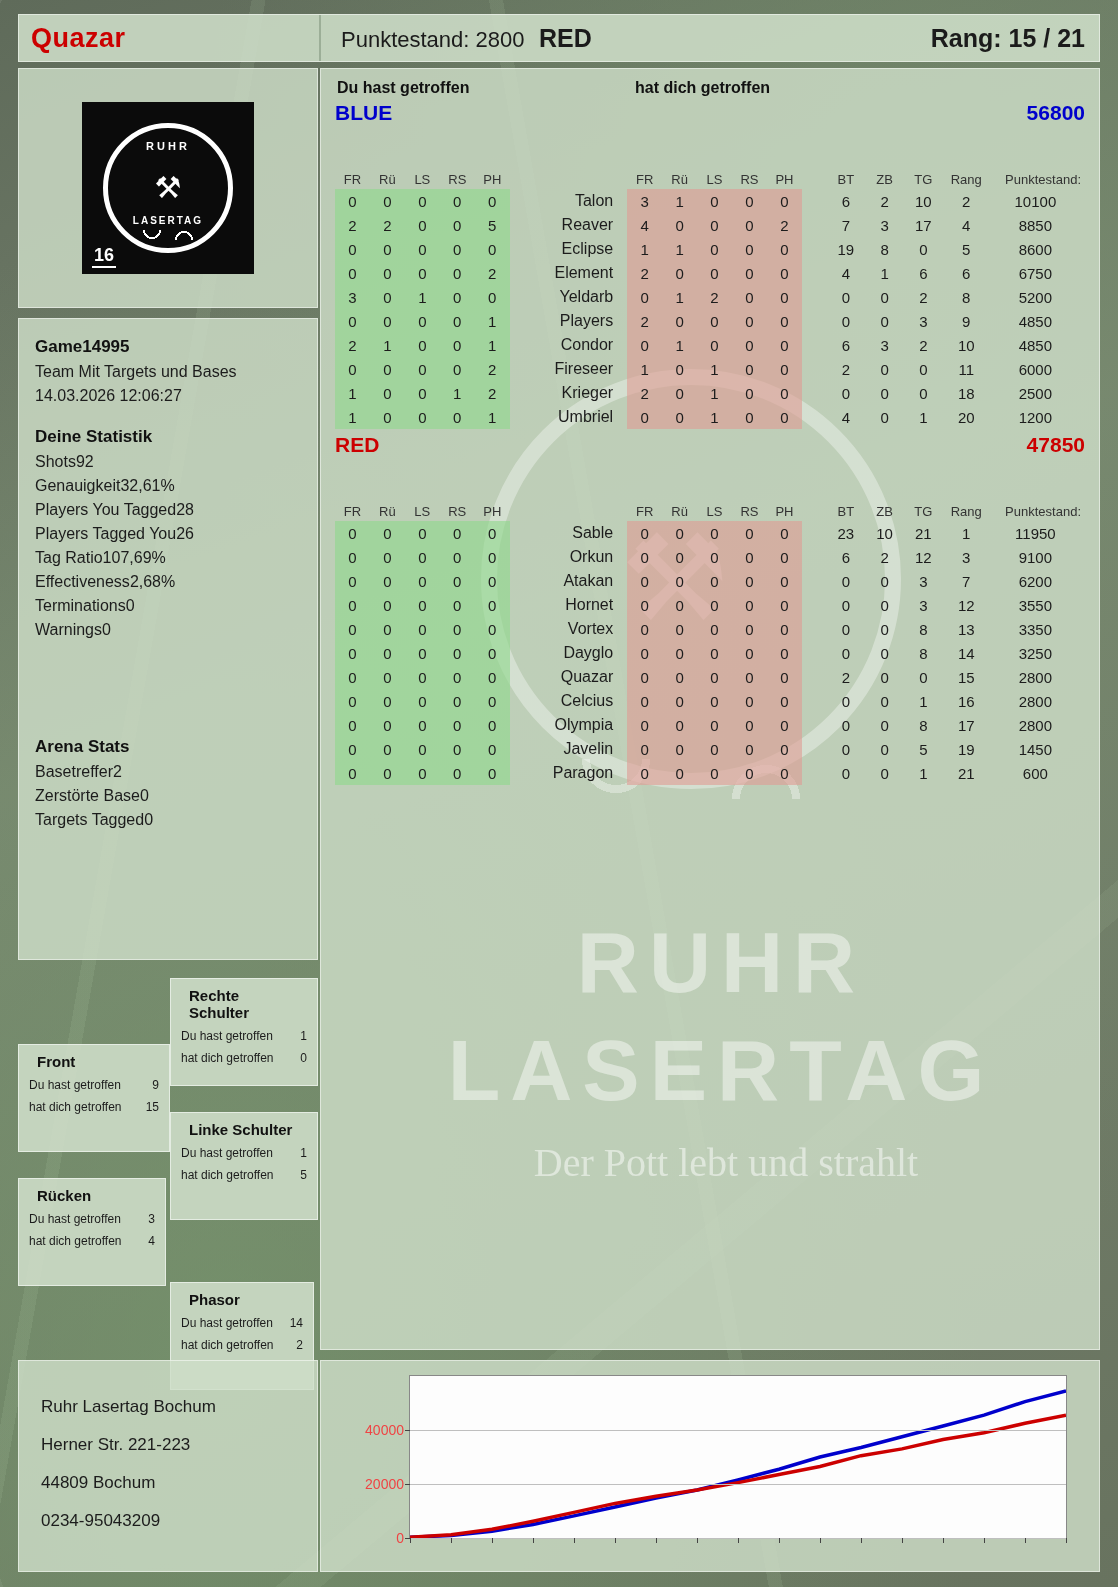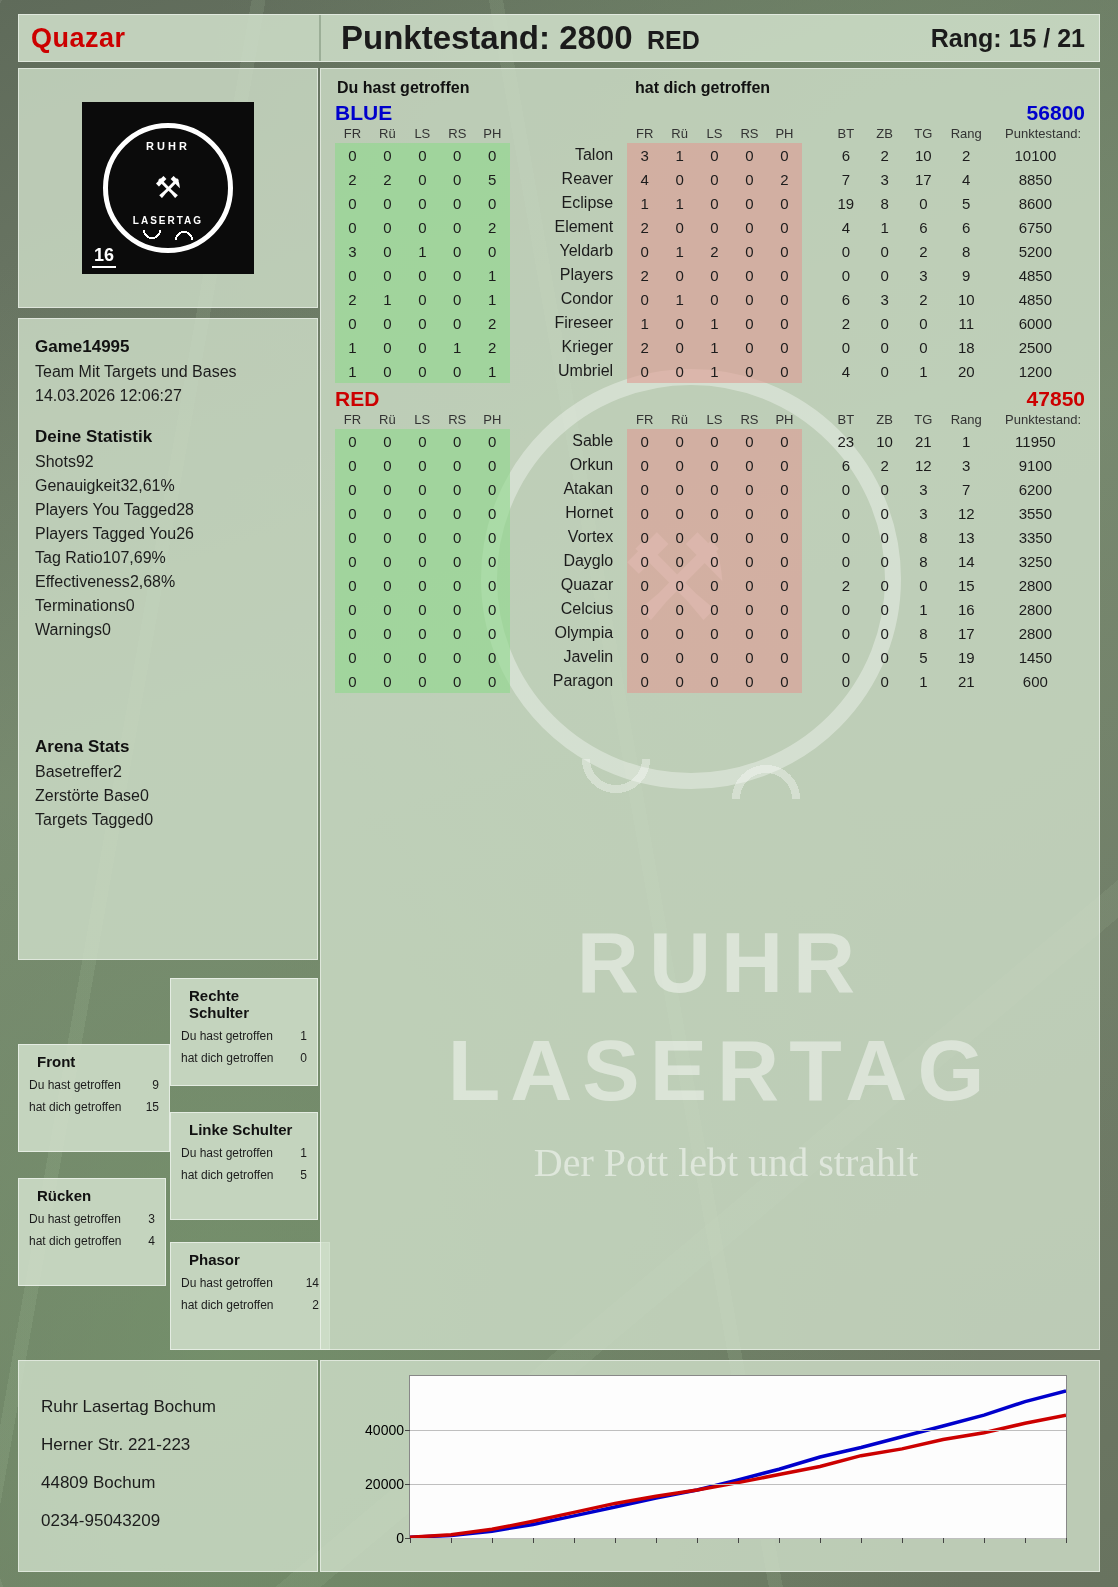--- a/index.html
+++ b/index.html
@@ -48,21 +48,21 @@
     width: 300px; padding-left: 12px;
   }
   #brand {
     color: #cc0000; font-weight: bold; font-size: 27px; letter-spacing: .5px;
   }
   #header .hdr-right {
     flex: 1; display: flex; align-items: center; justify-content: space-between;
     padding: 0 14px 0 20px; border-left: 2px solid rgba(120,140,115,0.5);
     height: 100%;
   }
-  .hdr-score { font-size: 33px; font-weight: bold; color: #1b1b1b; }
+  .hdr-score { font-size: 22px; font-weight: normal; color: #1b1b1b; }
   .hdr-team { font-size: 25px; font-weight: bold; color: #1b1b1b; margin-left: 10px;}
   .hdr-rank { font-size: 25px; font-weight: bold; color: #1b1b1b; }
 
   
   #logo-panel {
     left: 18px; top: 68px; width: 300px; height: 240px;
     display: flex; align-items: center; justify-content: center;
   }
   #logo-box {
     width: 172px; height: 172px; background: #0b0b0b;
@@ -112,21 +112,21 @@
     border: 1px solid rgba(255,255,255,0.55);
     padding: 6px 10px;
   }
   .zone h4 { margin: 2px 8px 8px; text-align: left; font-size: 15px; color:#111; }
   .zone .zrow { display: flex; justify-content: space-between; font-size: 12px; color:#1c1c1c; margin: 8px 0;}
 
   #zone-rs { left: 170px; top: 978px; width: 148px; height: 108px; }
   #zone-front { left: 18px; top: 1044px; width: 152px; height: 108px; }
   #zone-ls { left: 170px; top: 1112px; width: 148px; height: 108px; }
   #zone-back { left: 18px; top: 1178px; width: 148px; height: 108px; }
-  #zone-phasor { left: 170px; top: 1242px; width: 160px; height: 108px; }
+  #zone-phasor { left: 170px; top: 1282px; width: 144px; height: 108px; }
 
   
   #address-panel {
     left: 18px; top: 1360px; width: 300px; height: 212px;
     padding: 18px 22px;
   }
   #address-panel .line { font-size: 17px; color: #1c1c1c; margin: 18px 0; }
 
   
   #main-panel {
@@ -175,21 +175,21 @@
   .team-line {
     display: flex; justify-content: space-between; align-items: baseline;
     font-size: 21px; font-weight: bold; position: relative; z-index: 2;
     margin-top: 4px;
   }
   .team-blue { color: #0000cc; }
   .team-red  { color: #cc0000; }
 
   table.stats {
     border-collapse: collapse; width: 100%; position: relative; z-index: 2;
-    font-size: 15px; color: #1c1c1c;
+    font-size: 15px; color: #1c1c1c; margin-top: 46px;
   }
   table.stats th {
     font-size: 13px; font-weight: normal; color: #333; padding: 1px 0 2px;
     text-align: center;
   }
   table.stats td { text-align: center; padding: 1px 0; height: 24px; }
   .w-small { width: 36px; }
   .w-name  { width: 120px; }
   .w-mid   { width: 40px; }
   .w-gapcol { width: 26px; }
@@ -210,21 +210,21 @@
   #chart-inner {
     position: relative; width: 100%; height: 100%;
   }
   #chart-plot {
     position: absolute; left: 78px; top: 6px; right: 22px; bottom: 24px;
     background: #fdfdfd; border: 1px solid #888;
   }
   .grid-line { position: absolute; left: 0; right: 0; border-top: 1px solid #bfbfbf; }
   .ylabel {
     position: absolute; right: calc(100% + 6px); transform: translateY(-50%);
-    font-size: 14px; color: #000000; white-space: nowrap;
+    font-size: 14px; color: #ef4444; white-space: nowrap;
   }
   .ytick { position: absolute; left: -5px; width: 5px; border-top: 1px solid #444; }
   .xtick { position: absolute; bottom: -5px; height: 5px; border-left: 1px solid #444; }
 </style>
 </head>
 <body>
 
 <div class="bg"></div>
 
 <div class="panel panel-strong" id="header">

